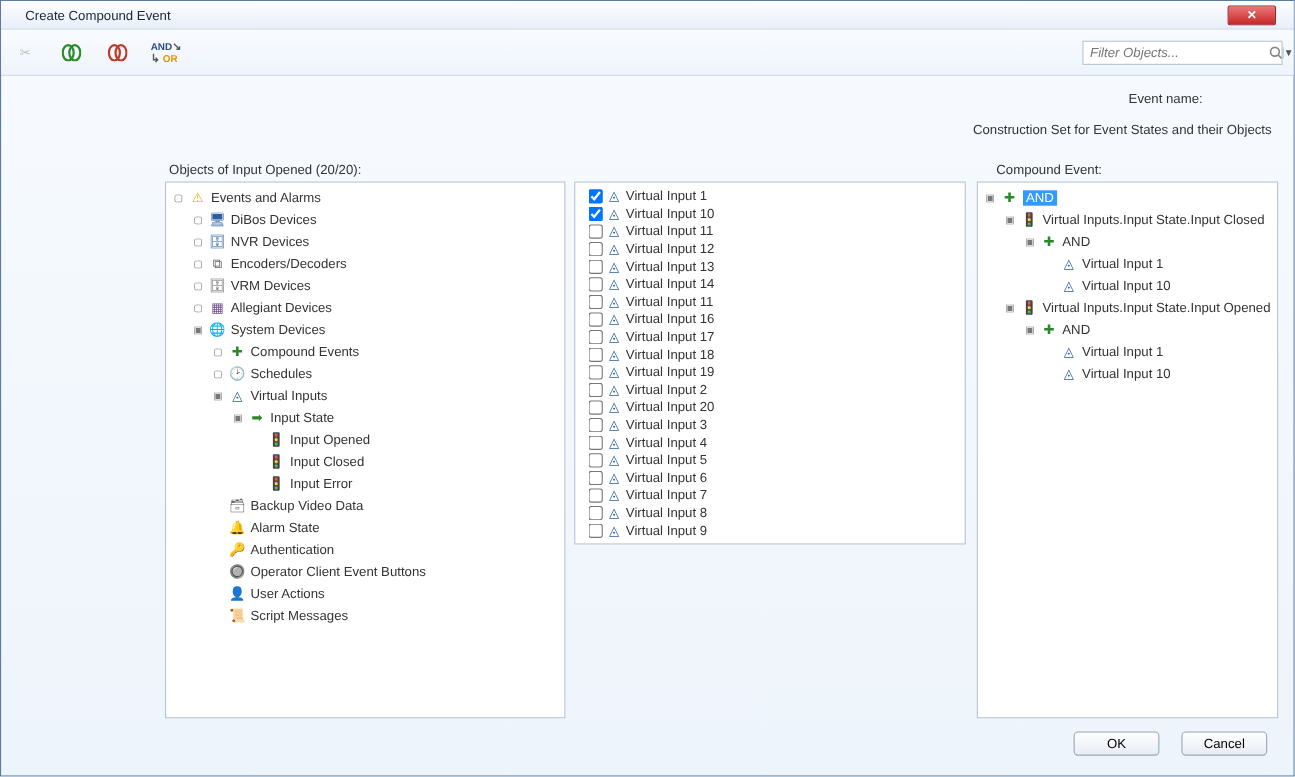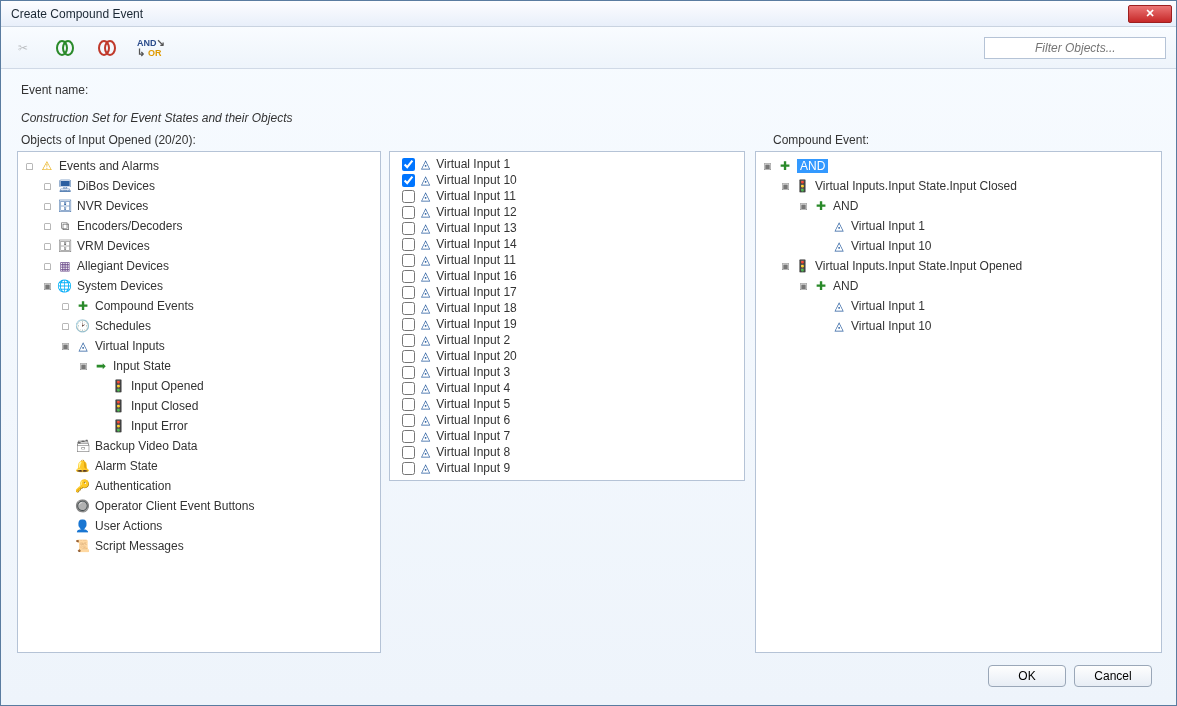--- a/index.html
+++ b/index.html
@@ -16,21 +16,21 @@
     border: 1px solid #5a7ca0;
     position: relative;
     display: flex;
     flex-direction: column;
   }
   .titlebar {
     height: 26px;
     background: linear-gradient(#fdfdff, #e8effa);
     display: flex;
     align-items: center;
-    padding: 0 4px;
+    padding: 0 16px;
     border-bottom: 1px solid #c9d3e0;
   }
   .titlebar .title { flex: 1; padding-left: 6px; color: #1a2733; }
   .titlebar .close-btn {
     width: 44px; height: 18px;
     background: linear-gradient(#ec7676, #c62828);
     border: 1px solid #9d1f1f;
     border-radius: 2px;
     display: flex; align-items: center; justify-content: center;
     color: #fff; font-weight: bold; font-size: 11px;
@@ -56,43 +56,44 @@
     text-align: left; cursor: pointer;
   }
   .andor-btn .and { color: #2b4c8c; }
   .andor-btn .arrow { color: #555; font-size: 10px; }
   .andor-btn .or { color: #e09a00; }
   .filter-wrap {
     margin-left: auto;
     display: flex; align-items: center;
     border: 1px solid #b5c3d6;
     background: #fff;
-    height: 22px; width: 182px; padding-left: 44px;
+    height: 22px; width: 182px;
   }
   .filter-wrap input {
     flex: 1; border: none; outline: none; padding: 0 6px; font-size: 12px;
     font-style: italic; color: #888; background: transparent;
   }
   .filter-wrap .srch { width: 20px; display:flex; align-items:center; justify-content:center; color:#777; }
   .filter-wrap .dd { width: 16px; border-left: 1px solid #b5c3d6; display:flex; align-items:center; justify-content:center; color:#555; font-size:9px; cursor:pointer; }
 
   .body {
     flex: 1;
     display: flex;
     flex-direction: column;
     padding: 8px 14px 10px 14px;
     overflow: hidden;
+    align-items: flex-end;
   }
   .row-eventname { display:flex; align-items:center; margin: 6px 6px 14px 6px; }
   .row-eventname label { width: 130px; }
   .row-eventname input {
     width: 350px; height: 20px;
     border: 1px solid #b5c3d6; padding: 1px 4px; font-size: 12px;
   }
-  .section-caption { margin: 0 6px 8px 6px; color: #333; font-style: italic; }
+  .section-caption { margin: 0 6px 22px 6px; color: #333; }
   .row-labels { display:flex; margin: 0 6px 4px 6px; }
   .row-labels .l1 { width: 358px; }
   .row-labels .l2 { flex: 1; }
 
   .cols {
     flex: 1;
     display: flex;
     gap: 8px;
     min-height: 0;
     margin: 0 2px;
@@ -138,21 +139,21 @@
 
   .check-row {
     display:flex; align-items:center; gap:6px;
     padding: 1px 10px;
   }
   .check-row input[type=checkbox] { margin:0; }
 
   .selected { background: #3399ff; color: #fff; padding: 0 3px; }
 
   .btnbar {
-    display:flex; justify-content:flex-end; gap:8px;
+    display:flex; justify-content:flex-end; gap:20px;
     padding: 12px 10px 8px 10px;
   }
   .btnbar button {
     width: 78px; height: 22px;
     border: 1px solid #9aa7b8;
     border-radius: 4px;
     background: linear-gradient(#fefefe, #e7edf5);
     font-size: 12px;
     cursor: pointer;
   }

